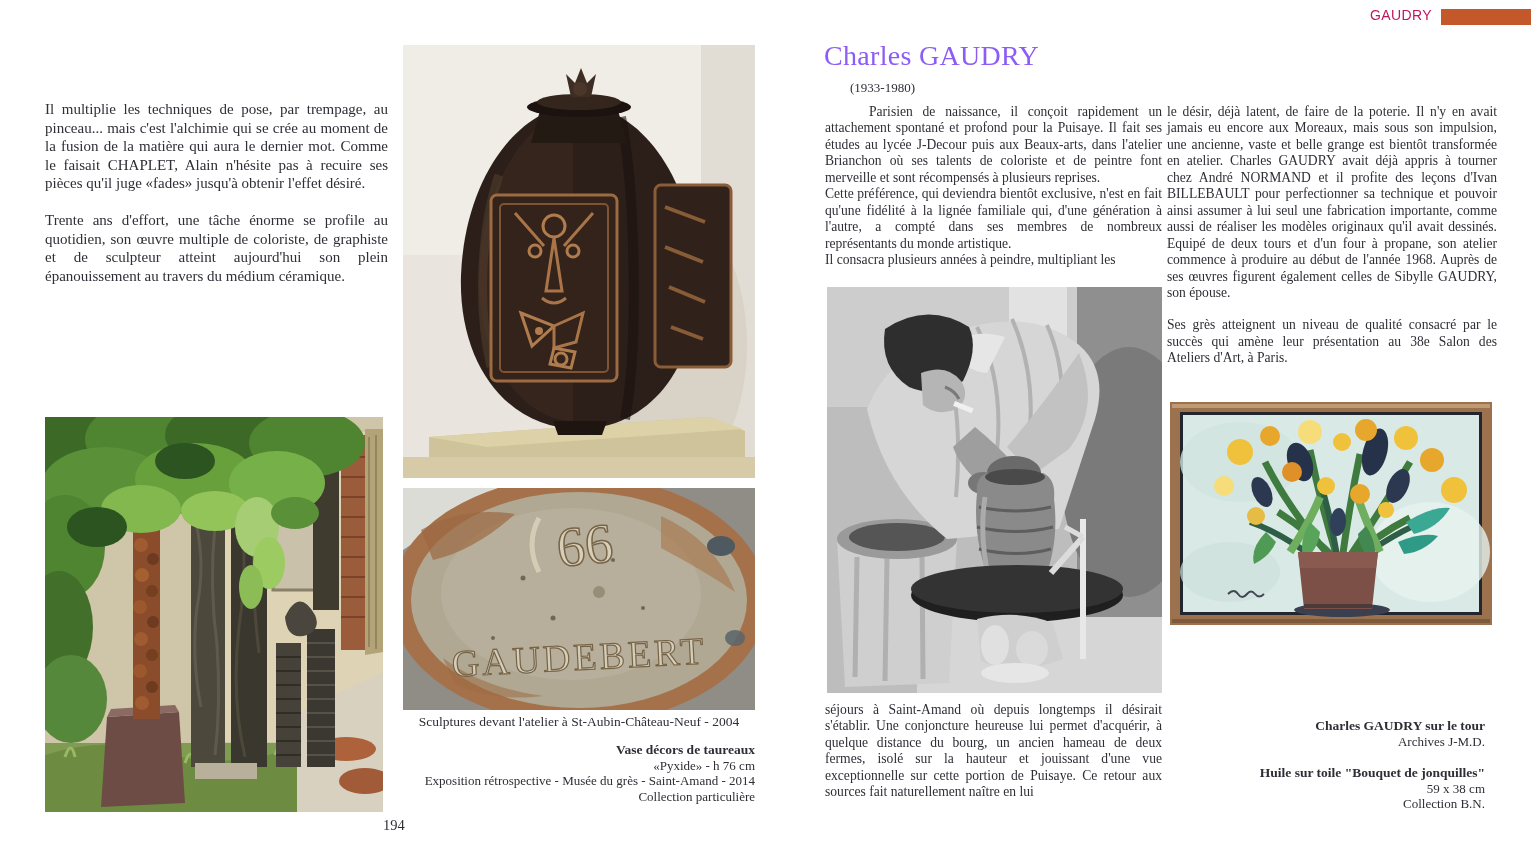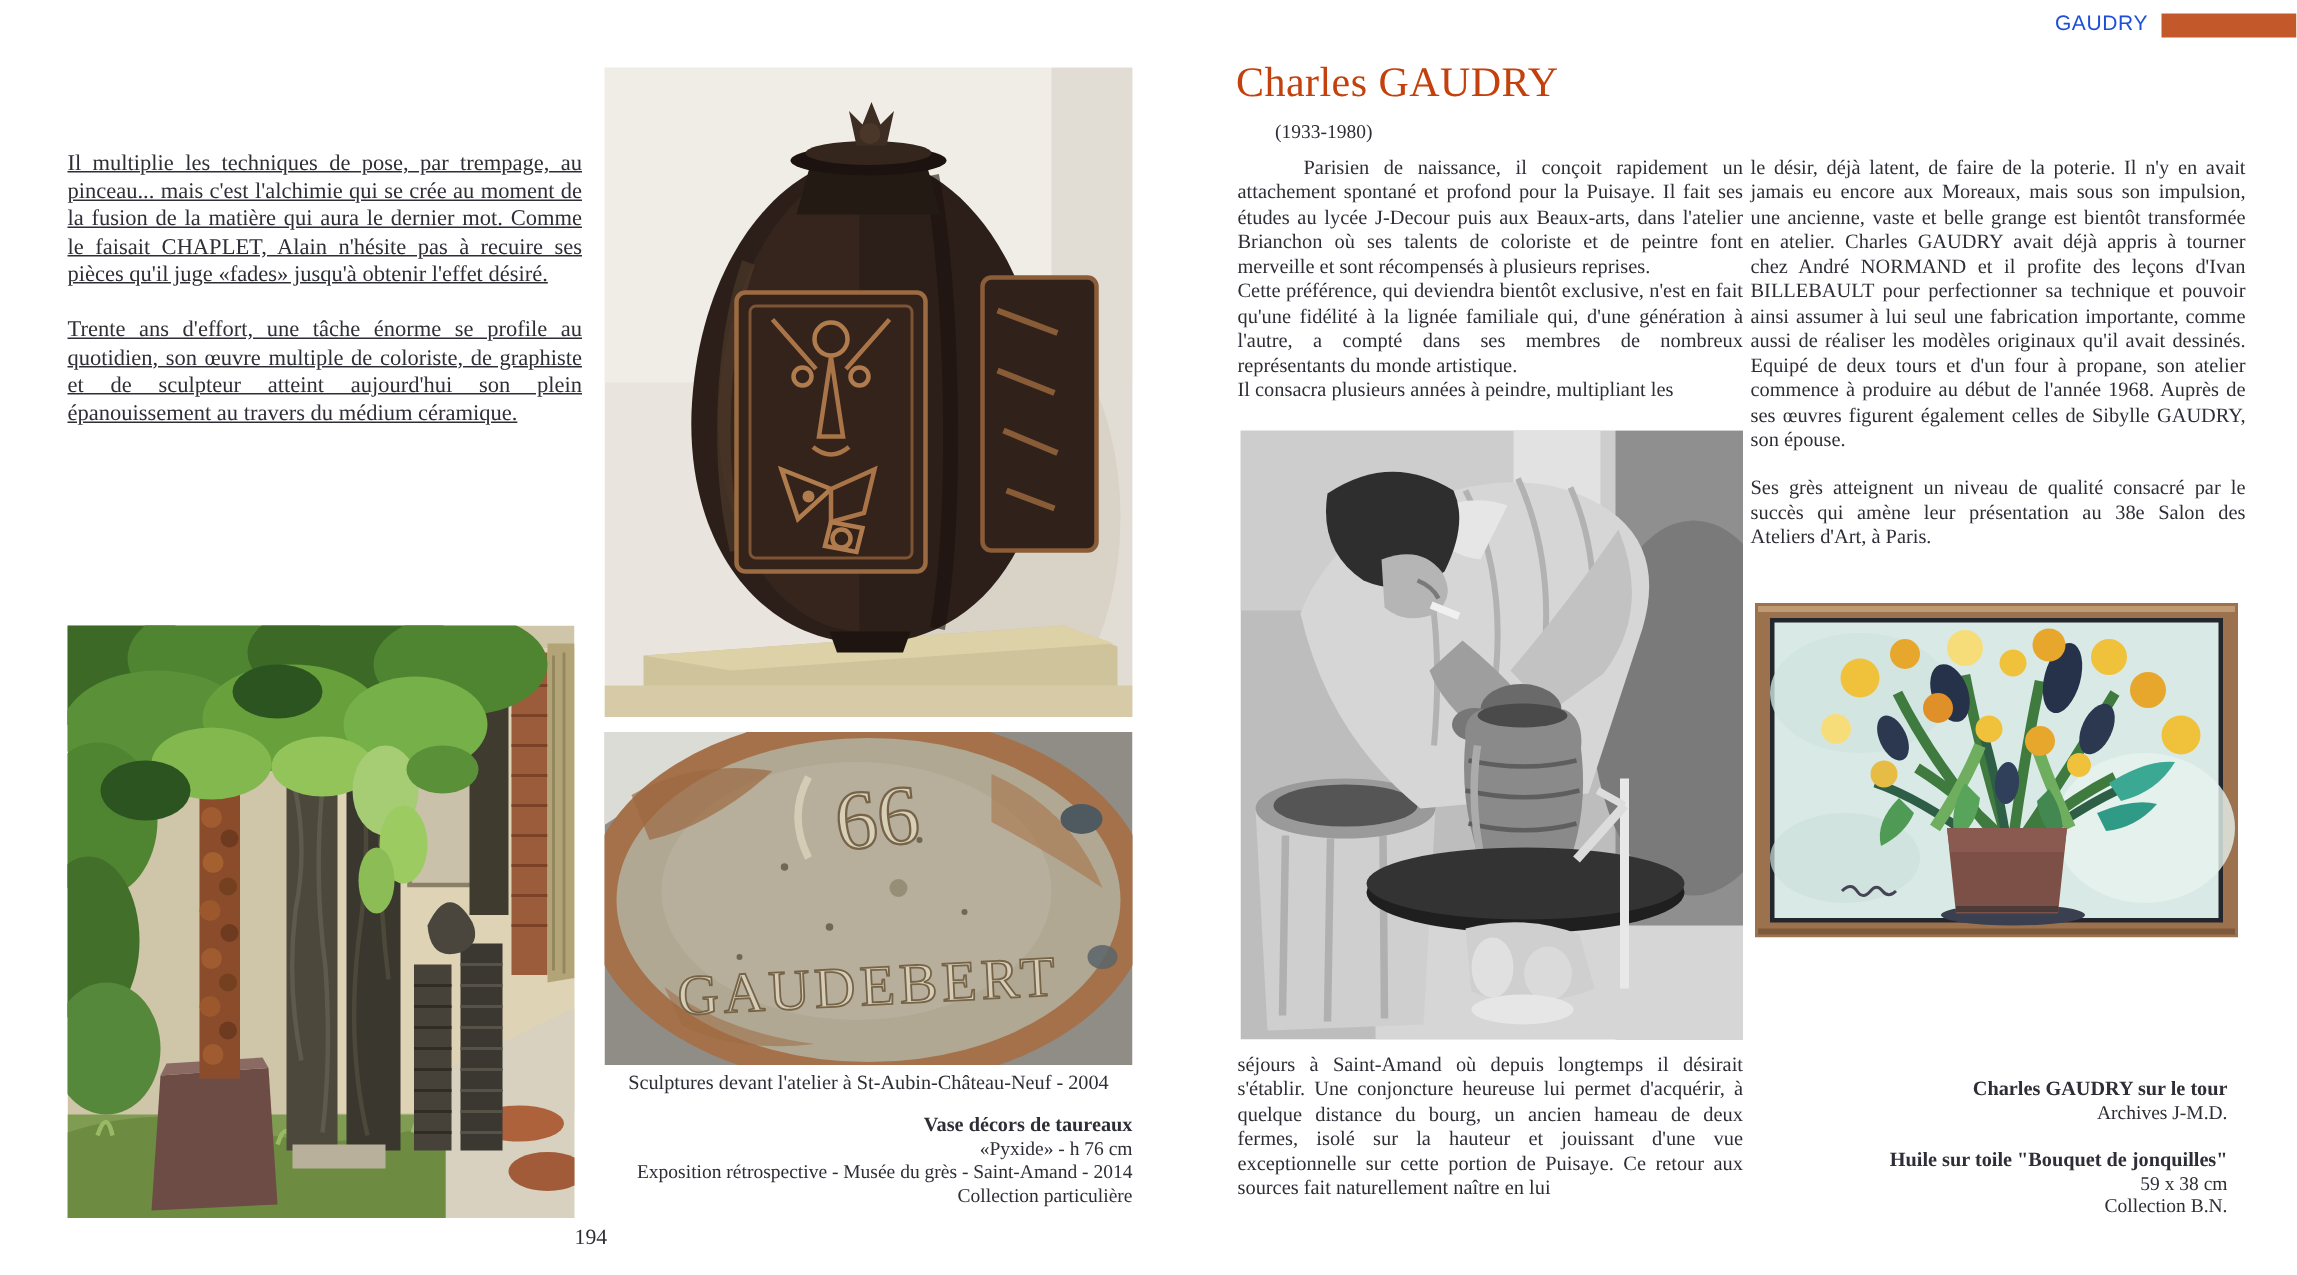--- a/index.html
+++ b/index.html
@@ -2,35 +2,35 @@
 <html><head>
 <meta charset="utf-8">
 <style>
   html,body{margin:0;padding:0;}
   body{
     width:1531px;height:850px;position:relative;background:#ffffff;
     font-family:"Liberation Serif", serif;color:#2e2e36;overflow:hidden;
   }
   .abs{position:absolute;}
   
-  .left-text{left:45px;top:100px;width:343px;font-size:15px;line-height:18.6px;text-align:justify;text-decoration:underline;}
+  .left-text{left:45px;top:100px;width:343px;font-size:15px;line-height:18.6px;text-align:justify;}
   .left-text p{margin:0 0 18px 0;}
   .ph-sculpt{left:45px;top:417px;width:338px;height:395px;}
   .ph-vase{left:403px;top:45px;width:352px;height:433px;}
   .ph-mark{left:403px;top:488px;width:352px;height:222px;}
   .cap-sculpt{left:403px;top:714px;width:352px;text-align:center;font-weight:normal;font-size:13.5px;}
   .cap-vase{left:403px;top:742px;width:352px;text-align:right;font-size:13px;line-height:15.6px;}
   .cap-vase .b{font-weight:bold;font-size:13.5px;}
   .pnum-left{left:383px;top:817px;font-size:14.5px;}
   .pnum-right{left:1148px;top:817px;font-size:14.5px;margin-top:40px;}
   
   .hdr-name{left:1300px;top:7px;width:132px;text-align:right;
-    font-family:"Liberation Sans", sans-serif;font-size:14px;color:#1d4ed8;letter-spacing:.4px;}
+    font-family:"Liberation Sans", sans-serif;font-size:14px;color:#be185d;letter-spacing:.4px;}
   .hdr-bar{left:1441px;top:9px;width:90px;height:16px;background:#c3582a;}
-  .rp-title{left:824px;top:40px;font-size:28px;color:#c2410c;letter-spacing:.3px;}
+  .rp-title{left:824px;top:40px;font-size:28px;color:#8b5cf6;letter-spacing:.3px;}
   .rp-dates{left:826px;top:80px;font-size:13px;margin-left:24px;}
   .col{font-size:13.6px;line-height:16.45px;text-align:justify;}
   .col p{margin:0;}
   .col1{left:825px;top:104px;width:337px;}
   .col1 p.indent{text-indent:44px;}
   .ph-potter{left:827px;top:287px;width:335px;height:406px;}
   .col1b{left:825px;top:702px;width:337px;}
   .col2{left:1167px;top:104px;width:330px;}
   .col2 p.sp{margin-top:16px;}
   .ph-paint{left:1170px;top:402px;width:322px;height:223px;}

